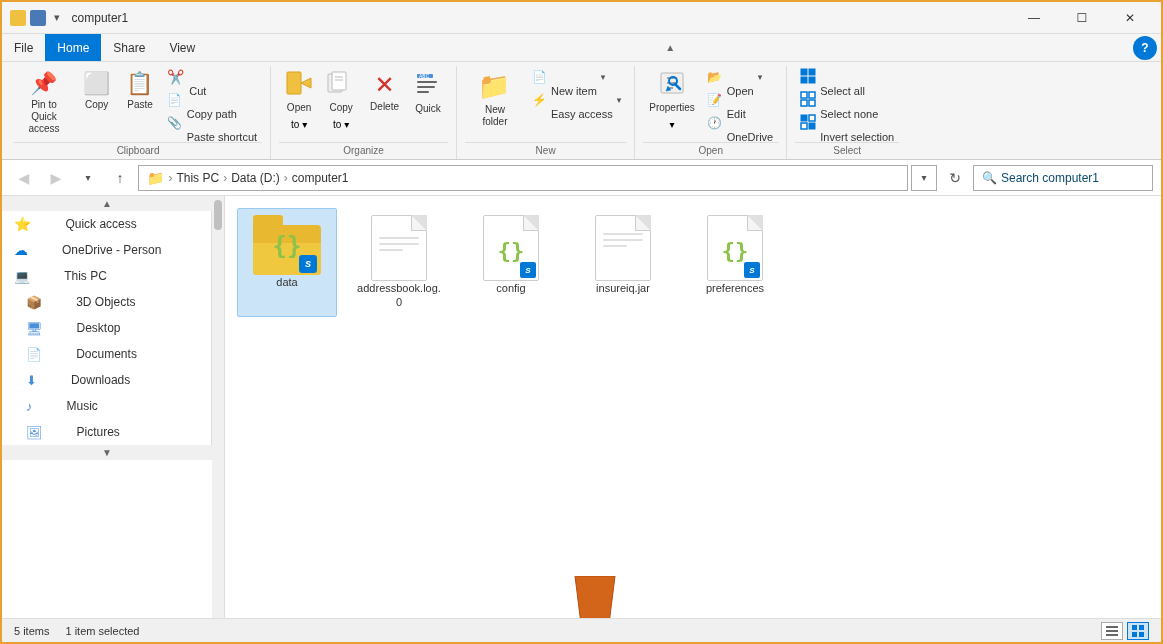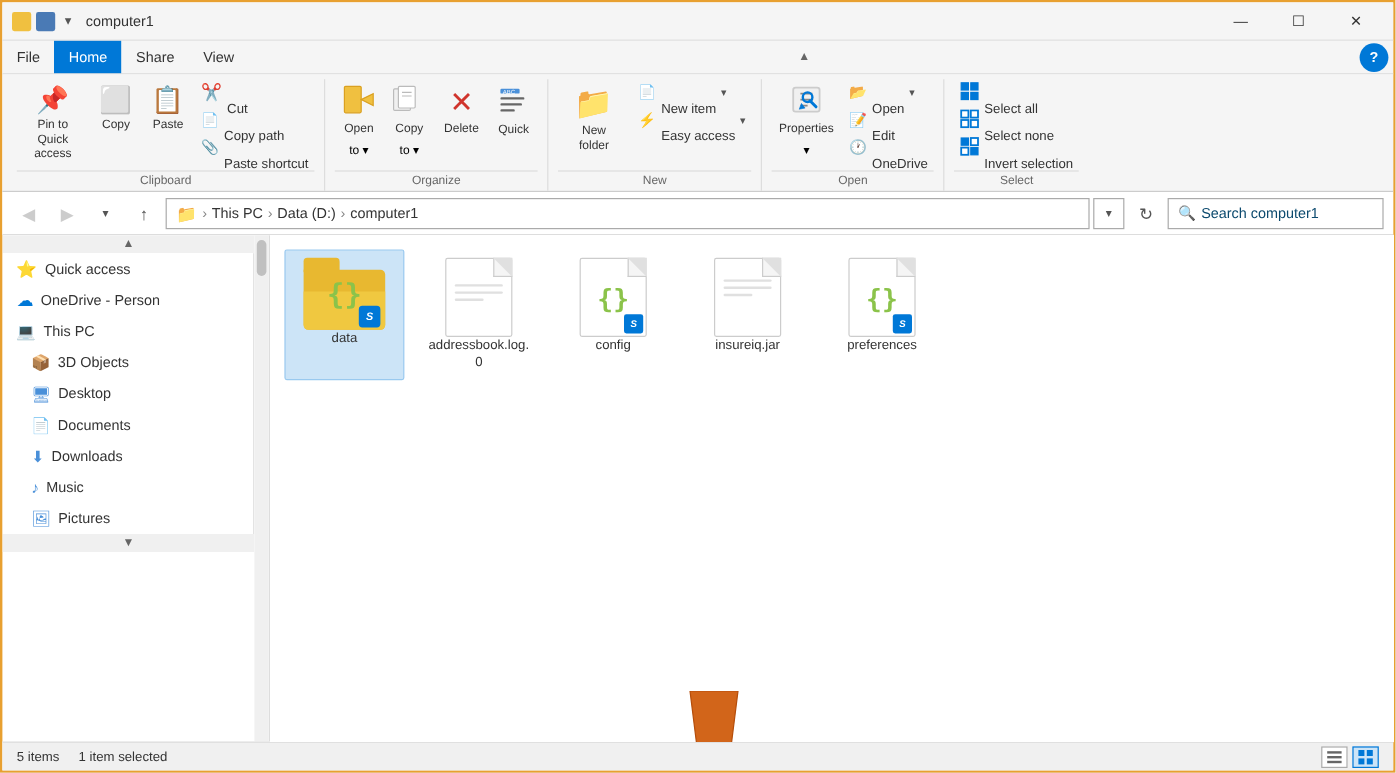--- a/index.html
+++ b/index.html
@@ -59,21 +59,21 @@
     .refresh-btn { width: 28px; height: 28px; border: 1px solid transparent; border-radius: 2px; background: transparent; cursor: pointer; display: flex; align-items: center; justify-content: center; font-size: 14px; color: #555; }
     .search-box { width: 180px; height: 26px; border: 1px solid #aaa; padding: 2px 8px; font-size: 12px; display: flex; align-items: center; gap: 4px; color: #999; cursor: text; }
 
     
     .main-area { display: flex; flex: 1; overflow: hidden; }
 
     
     .sidebar { width: 210px; border-right: 1px solid #ddd; overflow-y: auto; background: #fff; flex-shrink: 0; }
     .sidebar-item { display: flex; align-items: center; gap: 6px; padding: 3px 8px 3px 12px; cursor: pointer; font-size: 12px; color: #333; height: 26px; }
     .sidebar-item .si-icon { font-size: 14px; flex-shrink: 0; }
-    .sidebar-item .si-label { font-size: 12px; white-space: nowrap; overflow: hidden; text-overflow: ellipsis; }
+    .sidebar-item .si-label { font-size: 12px; white-space: nowrap; overflow: hidden; text-overflow: ellipsis; margin-left: 28px; }
     .sidebar-wrapper { display: flex; flex: 0 0 210px; border-right: 1px solid #ddd; }
     .sidebar-content { flex: 1; overflow: hidden; }
     .scroll-bar { width: 12px; background: #f0f0f0; display: flex; flex-direction: column; align-items: center; padding: 2px 0; }
     .scroll-thumb { width: 8px; height: 30px; background: #c0c0c0; border-radius: 4px; margin: 2px 0; }
 
     
     .file-area { flex: 1; overflow-y: auto; background: #fff; padding: 12px; display: flex; flex-wrap: wrap; align-content: flex-start; gap: 12px; position: relative; }
 
     
     .file-item { display: flex; flex-direction: column; align-items: center; width: 100px; cursor: pointer; padding: 6px; border: 1px solid transparent; border-radius: 2px; }

